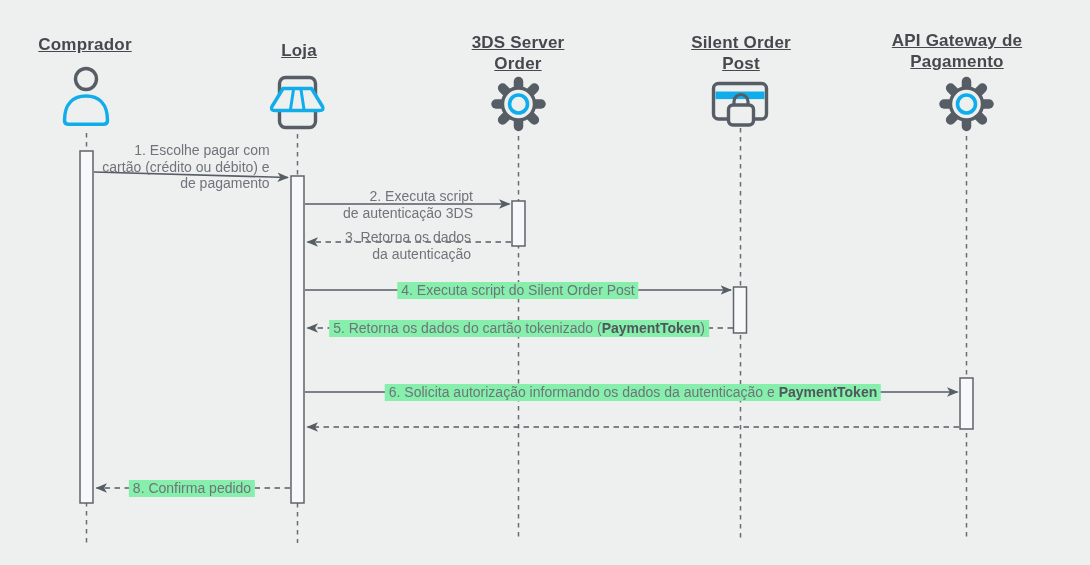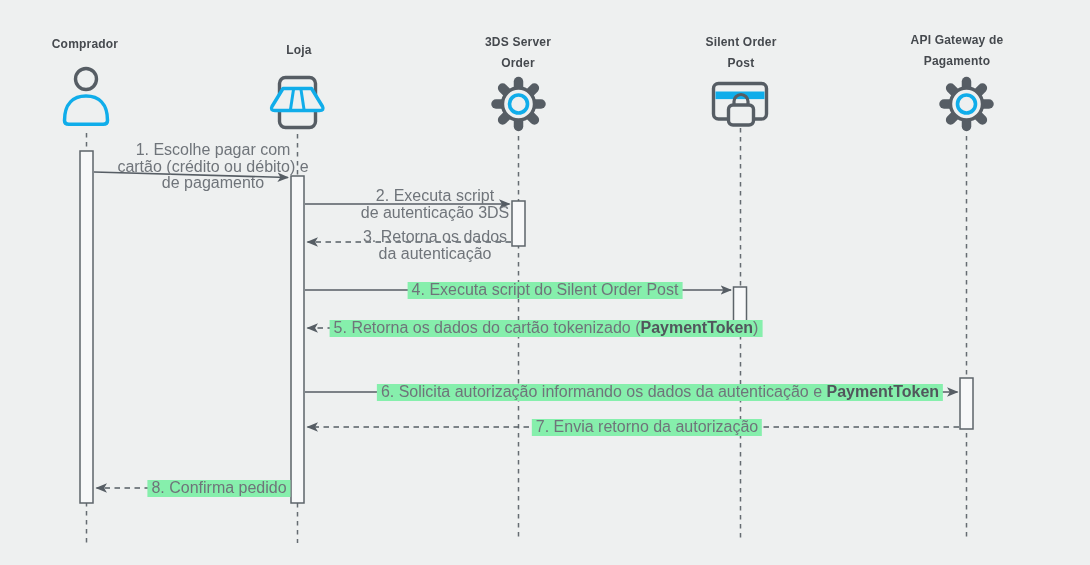--- a/index.html
+++ b/index.html
@@ -8,35 +8,35 @@
     width:1090px;height:565px;
     background:#eef0f0;
     font-family:"Liberation Sans", sans-serif;
     overflow:hidden;
   }
   .layer{position:absolute;left:0;top:0;}
   .actor-label{
     position:absolute;
     transform:translateX(-50%);
     text-align:center;
-    font-size:12px;
+    font-size:17px;
     font-weight:700;
     letter-spacing:.2px;
     color:#45494e;
     line-height:21px;
     white-space:nowrap;
+    text-decoration:underline;
   }
   .msg{
     position:absolute;
     transform:translateX(-50%);
-    text-align:center;
-    font-size:16px;
+    text-align:right;
+    font-size:14px;
     color:#6f747a;
     line-height:16.5px;
-    margin-left:27px;
   }
   .msg.masked{
     background:#86efac;
     padding:0 4px;
     white-space:nowrap;
   }
   .msg .bold{font-weight:700;color:#51565c;}
 </style>
 </head>
 <body>
@@ -160,21 +160,18 @@
   </div>
 
   <div class="msg masked" style="left:519px;top:320px;">
     <span>5. Retorna os dados do cartão tokenizado (</span><span class="bold">PaymentToken</span><span>)</span>
   </div>
 
   <div class="msg masked" style="left:633px;top:384px;">
     <span>6. Solicita autorização informando os dados da autenticação e </span><span class="bold">PaymentToken</span><span></span>
   </div>
 
-  <div class="msg masked" style="left:620px;top:419px;">
-    <span>7. Envia retorno da autorização</span>
-  </div>
 
   <div class="msg masked" style="left:192px;top:480px;">
     <span>8. Confirma pedido</span>
   </div>
 
 </div>
 
 </body></html>

